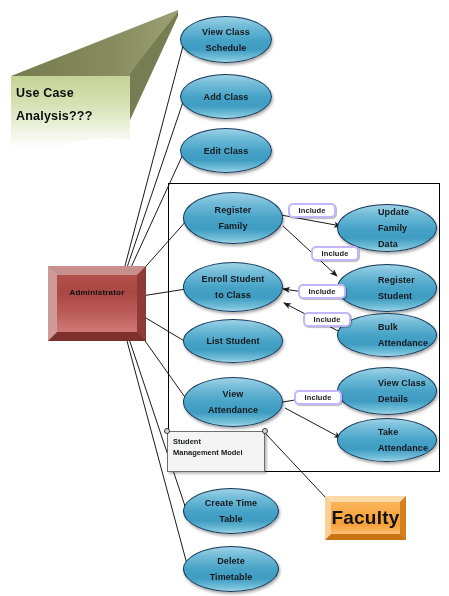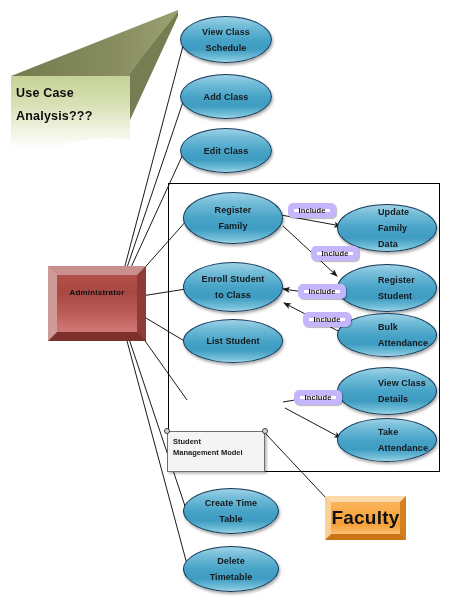--- a/index.html
+++ b/index.html
@@ -110,21 +110,21 @@
     color: #101112;
     font-size: 19px;
     font-weight: bold;
     letter-spacing: 0.2px;
   }
 
   
   .include-label {
     position: absolute;
     background: #ffffff;
-    border: 6px solid #c4b5fd;
+    border: 2px solid #c4b5fd;
     border-radius: 5px;
     font-size: 7.5px;
     font-weight: bold;
     color: #1a1a1a;
     display: flex;
     align-items: center;
     justify-content: center;
     box-sizing: border-box;
     box-shadow: 1px 1px 1px rgba(0,0,0,0.28);
     letter-spacing: 0.1px;
@@ -278,20 +278,23 @@
 
     <div class="usecase" style="left:183px; top:192px; width:100px; height:52px; pointer-events:auto;">
       <span class="uc-text">Register<br>Family</span>
     </div>
     <div class="usecase" style="left:183px; top:262px; width:100px; height:50px; pointer-events:auto;">
       <span class="uc-text">Enroll Student<br>to Class</span>
     </div>
     <div class="usecase" style="left:183px; top:319px; width:100px; height:44px; pointer-events:auto;">
       <span class="uc-text">List Student</span>
     </div>
+    <div class="usecase" style="left:183px; top:377px; width:100px; height:50px; pointer-events:auto;">
+      <span class="uc-text">View<br>Attendance</span>
+    </div>
 
     <div class="usecase left-text" style="left:337px; top:204px; width:100px; height:48px; pointer-events:auto;">
       <span class="uc-text">Update Family<br>Data</span>
     </div>
     <div class="usecase left-text" style="left:337px; top:264px; width:100px; height:48px; pointer-events:auto;">
       <span class="uc-text">Register<br>Student</span>
     </div>
     <div class="usecase left-text" style="left:337px; top:313px; width:100px; height:44px; pointer-events:auto;">
       <span class="uc-text">Bulk Attendance</span>
     </div>

